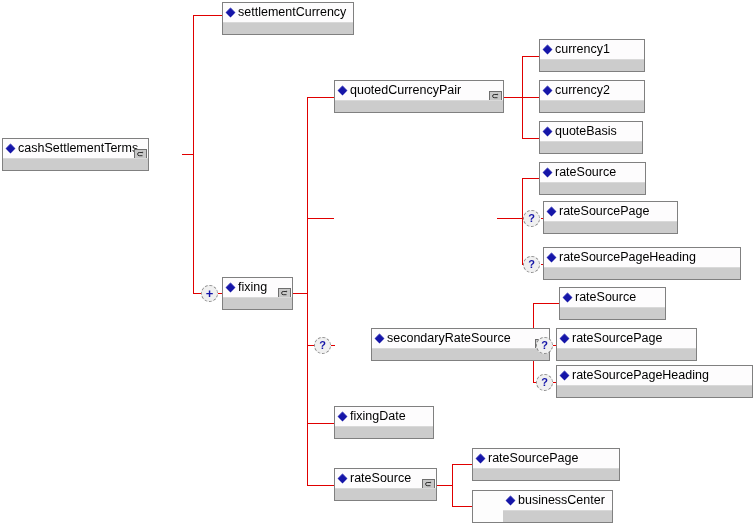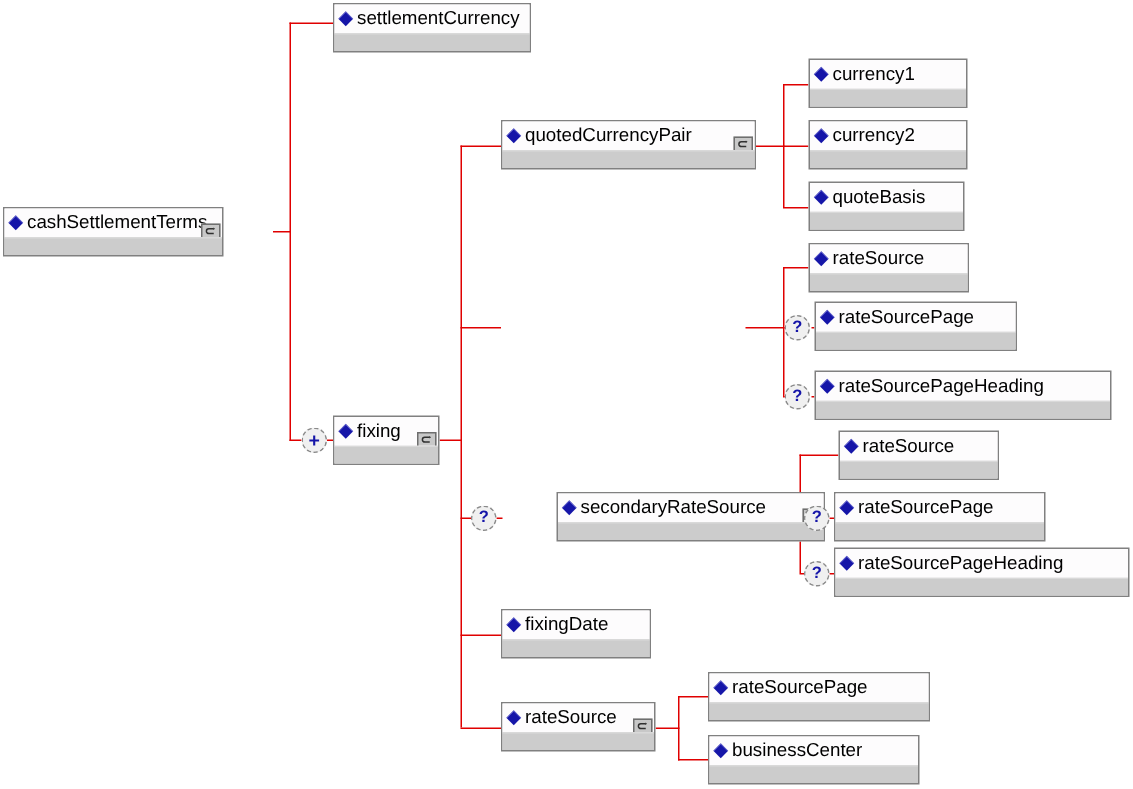--- a/index.html
+++ b/index.html
@@ -333,21 +333,21 @@
   </div>
 
   <div class="node" style="left:472px; top:448px; width:148px;">
     <div class="label-row">
       <span class="diamond"></span>
       <span class="name">rateSourcePage</span>
     </div>
     <div class="type-row"></div>
   </div>
 
-  <div class="node" style="left:472px; top:490px; width:141px;">
+  <div class="node" style="left:472px; top:490px; width:141px;padding-left:30px;">
     <div class="label-row">
       <span class="diamond"></span>
       <span class="name">businessCenter</span>
     </div>
     <div class="type-row"></div>
   </div>
 
 </div>
 
 </body></html>

